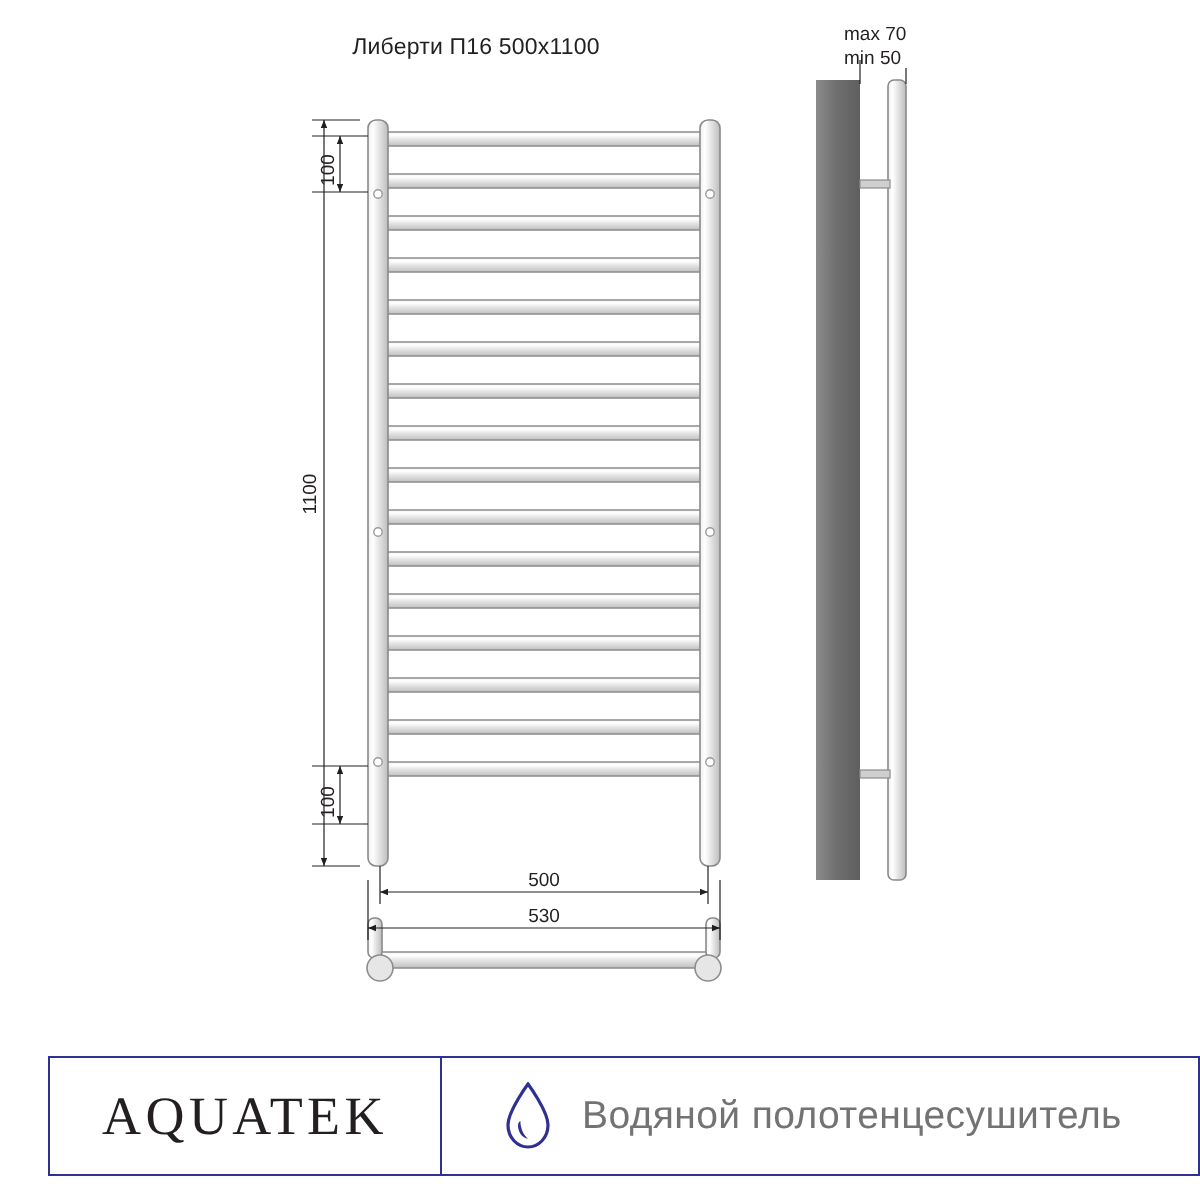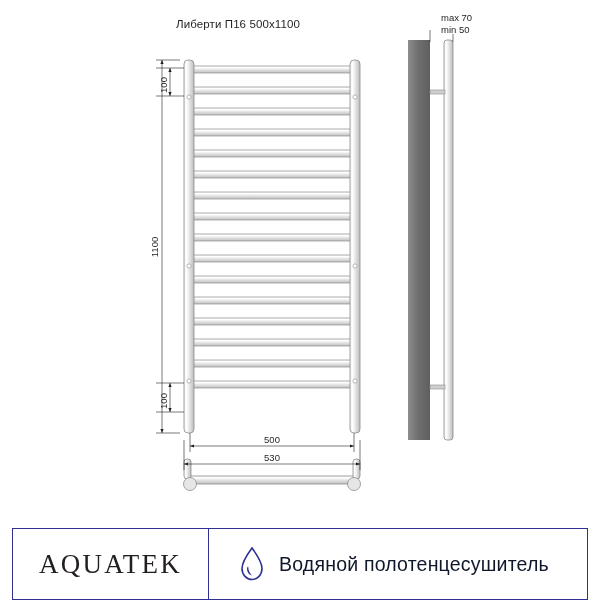--- a/index.html
+++ b/index.html
@@ -43,38 +43,37 @@
     display: inline-block;
     transform: translateX(-66px);
   }
   .side-labels {
     position: absolute;
     left: 418px;
     top: 12px;
     font-size: 9.5px;
     line-height: 12px;
     color: #231f20;
-    margin-left: 19px;
   }
   svg.draw {
     position: absolute;
     left: 0; top: 0;
   }
   .dimtext {
     font-family: "Liberation Sans", sans-serif;
     font-size: 9.5px;
     fill: #231f20;
   }
   
   .footer {
     position: absolute;
-    left: 12px;
+    left: 24px;
     top: 528px;
     width: 576px;
-    height: 72px;
+    height: 60px;
     border: 1px solid #2e3192;
     box-sizing: border-box;
     display: flex;
     align-items: stretch;
     background: #ffffff;
   }
   .footer-left {
     width: 196px;
     display: flex;
     align-items: center;
@@ -98,21 +97,21 @@
     gap: 14px;
   }
   .drop-icon {
     width: 26px;
     height: 34px;
     flex: 0 0 26px;
     display: block;
   }
   .tagline {
     font-size: 19.5px;
-    color: #0f172a;
+    color: #737373;
     white-space: nowrap;
     letter-spacing: 0.2px;
   }
 </style>
 </head>
 <body>
 
 <div class="page">
 
   <div class="drawing">

